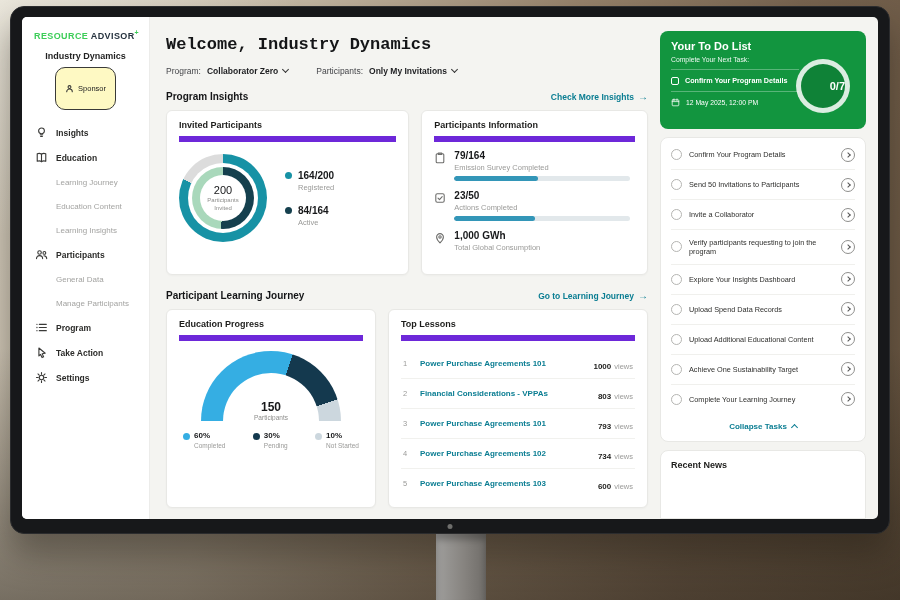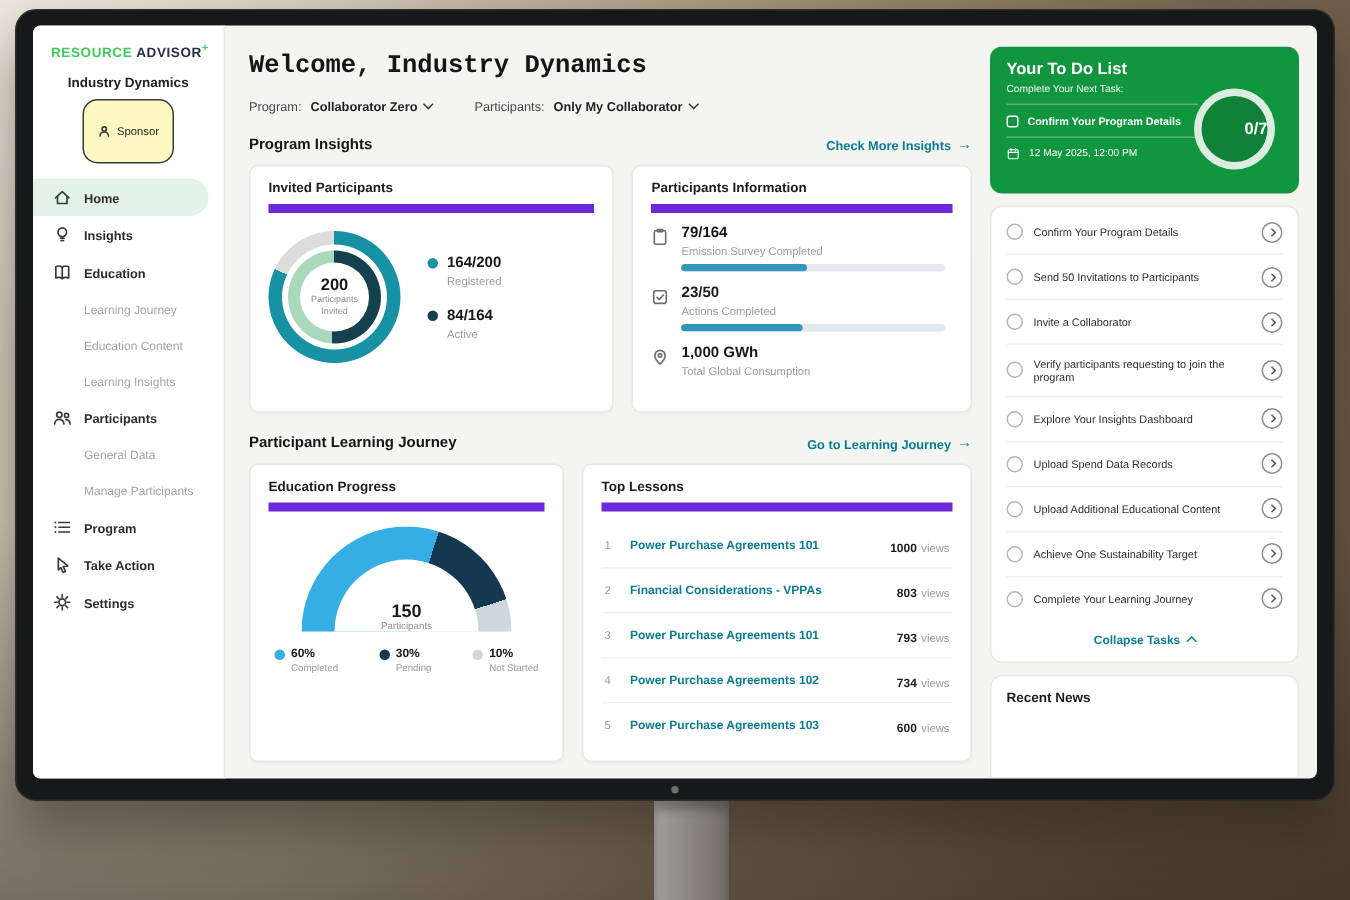--- a/index.html
+++ b/index.html
@@ -78,21 +78,21 @@
   .invited { flex:1.04; min-height:152px; }
   .pinfo { flex:.96; min-height:152px; }
   .invited-body { display:flex; align-items:center; gap:18px; padding:4px 0 2px; }
   .donut-wrap { position:relative; width:88px; height:88px; flex:none; }
   .ring1 { position:absolute; inset:0; border-radius:50%; background:#1792a5; }
   .ring1-hole { position:absolute; inset:9px; background:#fff; border-radius:50%; }
   .ring2 { position:absolute; inset:13px; border-radius:50%; background:#15404e; }
   .ring2-hole { position:absolute; inset:21px; background:#fff; border-radius:50%; }
   .donut-center { position:absolute; inset:0; display:flex; flex-direction:column;
     align-items:center; justify-content:center; text-align:center; }
-  .donut-value { font-size:11px; font-weight:bold; color:#17181a; }
+  .donut-value { font-size:11px; font-weight:normal; color:#17181a; }
   .donut-label { font-size:6px; color:#8d8d8b; width:42px; line-height:1.25; margin-top:1px; }
   .legend { display:flex; flex-direction:column; gap:13px; }
   .legend-item { display:flex; align-items:flex-start; gap:6px; }
   .dot { width:7px; height:7px; border-radius:50%; margin-top:2px; flex:none; background:#888; }
   .legend-value { font-size:10px; font-weight:bold; color:#17181a; }
   .legend-label { font-size:7.5px; color:#9a9a98; margin-top:2px; }
 
   .info-row { display:flex; gap:8px; margin-bottom:9px; }
   .icn2 { stroke:#6e6e6c; fill:none; stroke-width:1.1; stroke-linecap:round; stroke-linejoin:round;
     flex:none; margin-top:2px; }
@@ -164,27 +164,20 @@
       </div>
       <div class="org">Industry Dynamics</div>
       <div class="sponsor">
         <svg class="icn" width="9" height="9" viewBox="0 0 10 10">
           <circle cx="5" cy="3.4" r="1.6"></circle>
             <path d="M1.9 8.6c0-1.8 1.4-3 3.1-3s3.1 1.2 3.1 3"></path>
         </svg>
         <span>Sponsor</span>
       </div>
       <div class="nav">
-        <div class="nav-item active">
-          <svg class="icn" width="13" height="13" viewBox="0 0 14 14">
-            <path d="M2.2 7.4 7 2.9l4.8 4.5"></path>
-              <path d="M3.6 6.6v4.9h6.8V6.6"></path>
-          </svg>
-          <span>Home</span>
-        </div>
         <div class="nav-item">
           <svg class="icn" width="13" height="13" viewBox="0 0 14 14">
             <circle cx="7" cy="5.2" r="3.1"></circle>
               <path d="M5.7 9.4h2.6M6.1 11.2h1.8"></path>
           </svg>
           <span>Insights</span>
         </div>
         <div class="nav-item">
           <svg class="icn" width="13" height="13" viewBox="0 0 14 14">
             <path d="M7 3.4C5.7 2.4 3.8 2.4 2.4 3v8.1c1.4-.6 3.3-.6 4.6.4 1.3-1 3.2-1 4.6-.4V3C10.2 2.4 8.3 2.4 7 3.4Z"></path>
@@ -249,21 +242,21 @@
           <div class="filter">
             <span>Program:</span>
             <span class="filter-value">
               <span>Collaborator Zero</span>
               <span class="chev-down"></span>
             </span>
           </div>
           <div class="filter">
             <span>Participants:</span>
             <span class="filter-value">
-              <span>Only My Collaborator</span>
+              <span>Only My Invitations</span>
               <span class="chev-down"></span>
             </span>
           </div>
         </div>
 
         <div class="section-head">
           <div class="section-title">Program Insights</div>
           <div class="section-link">
             <span>Check More Insights</span>
             <span class="arrow-glyph">→</span>

